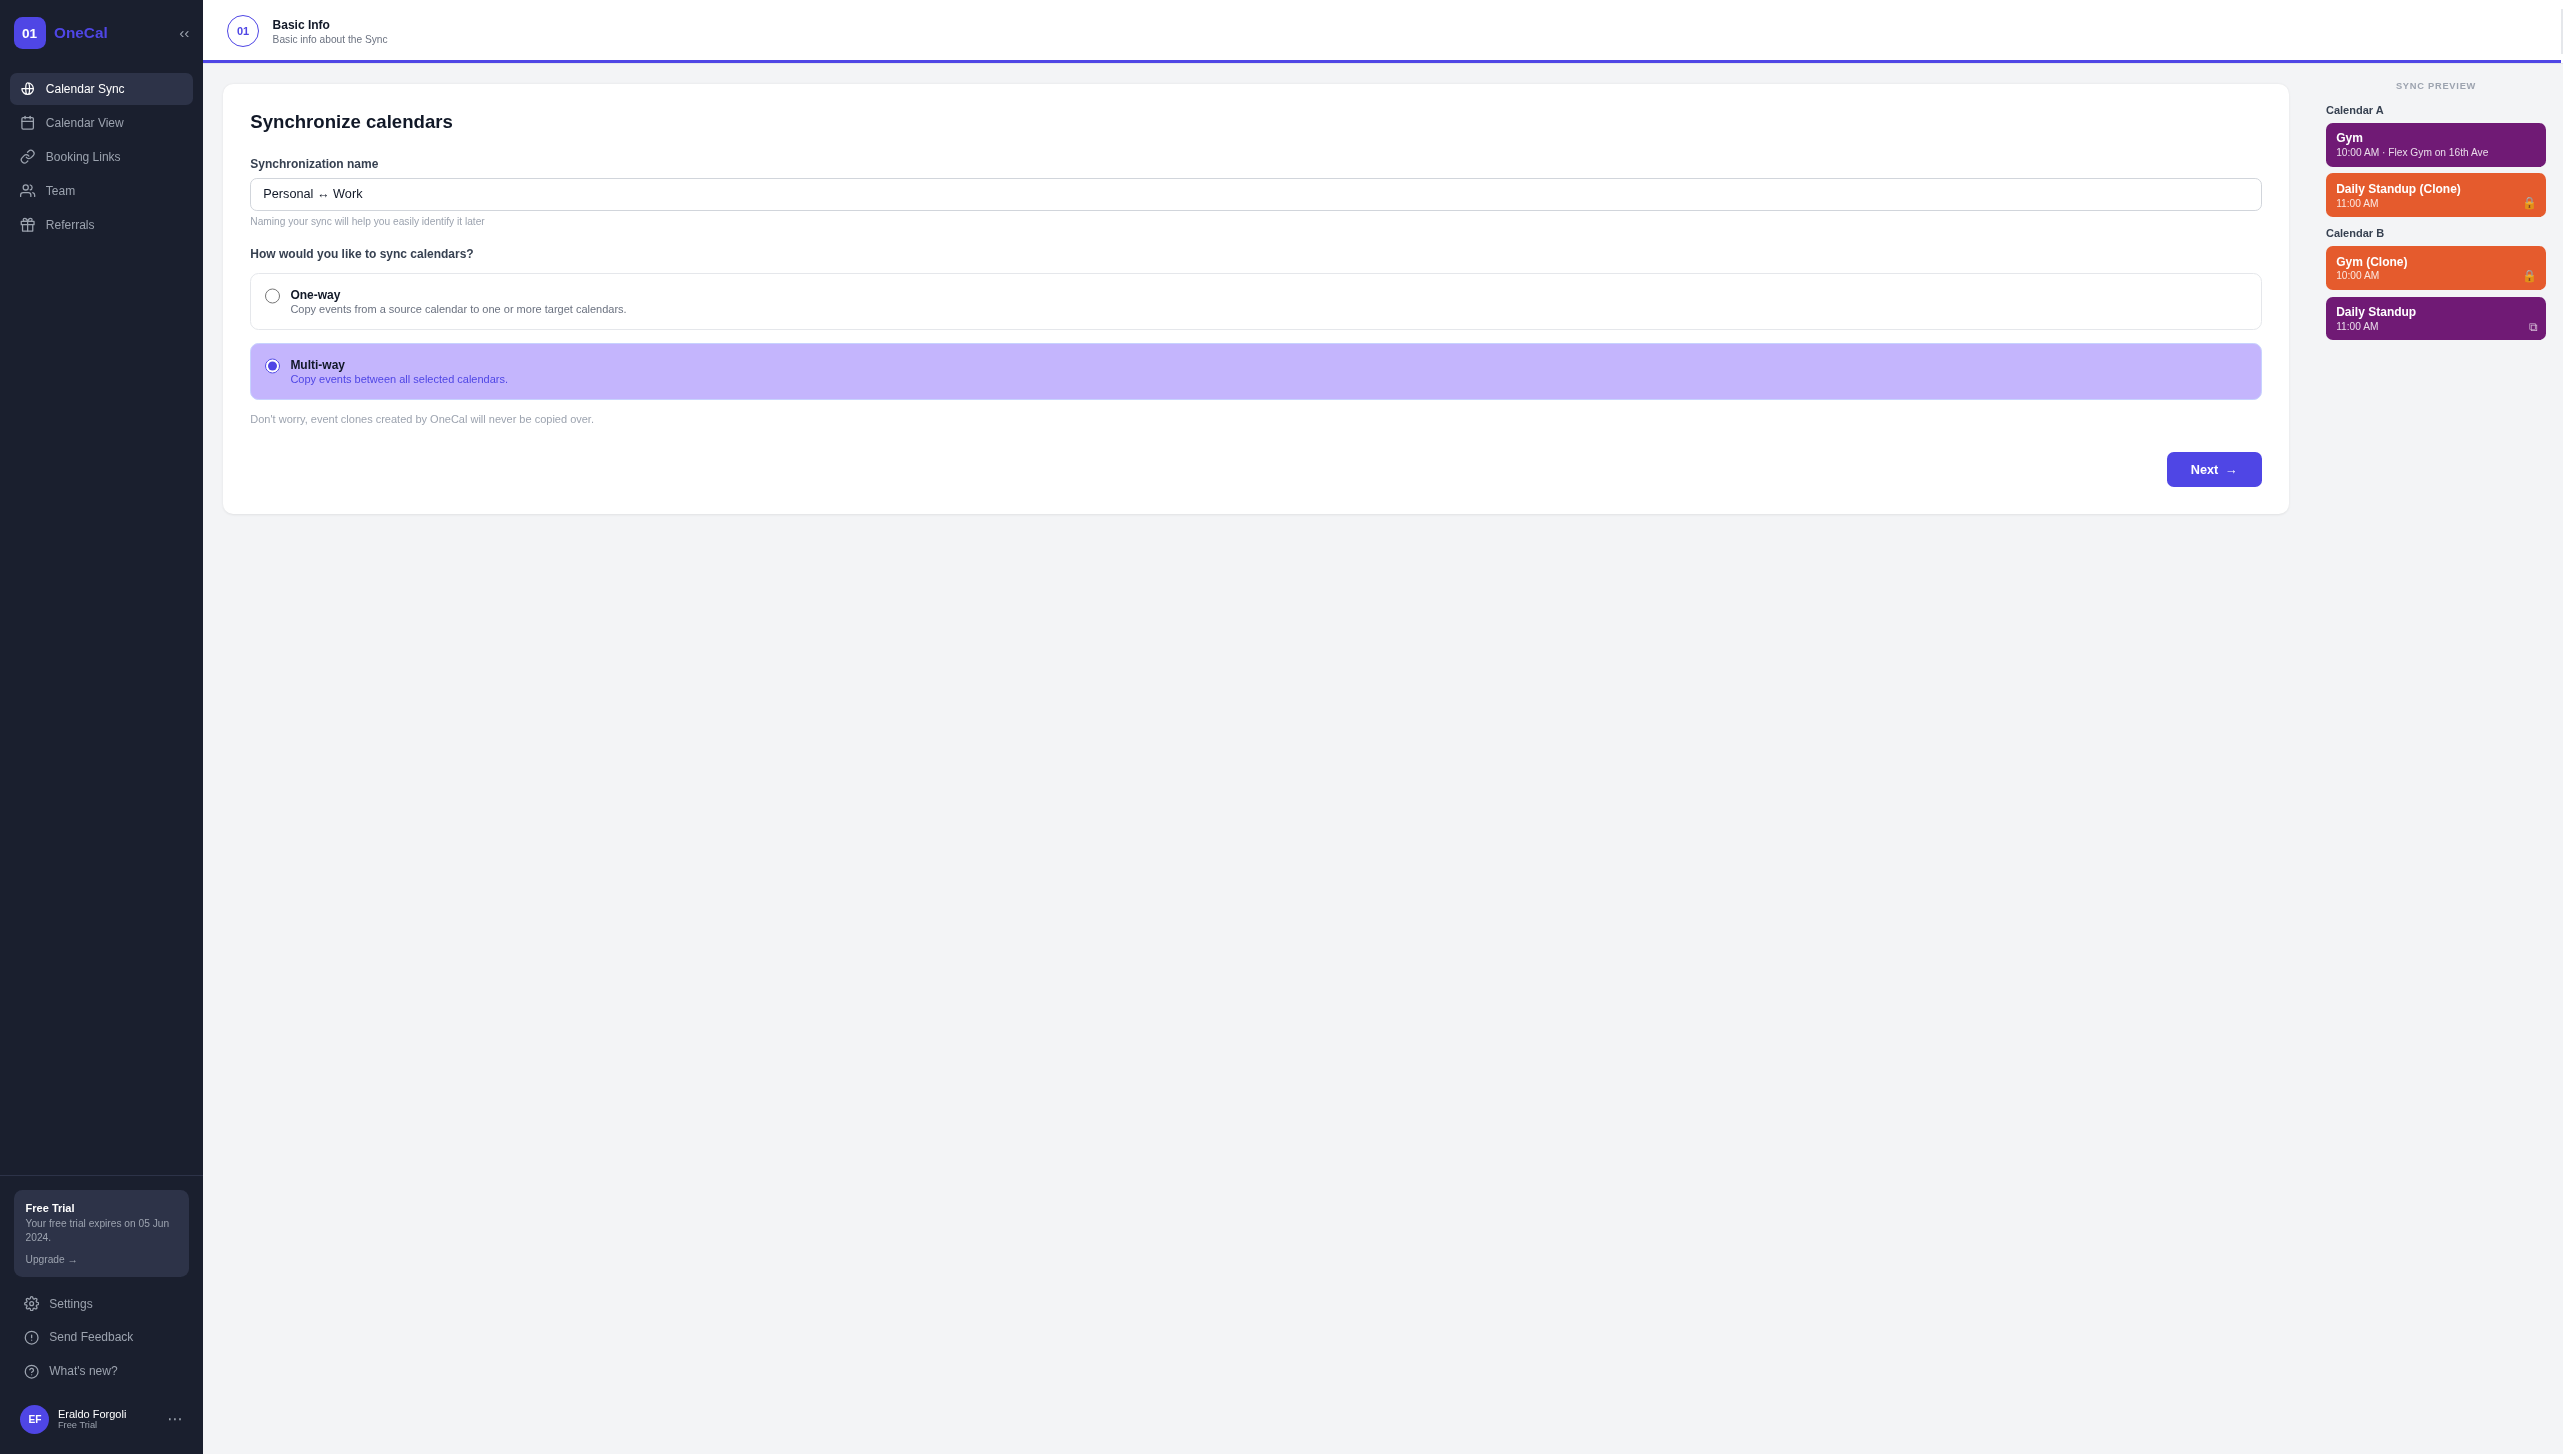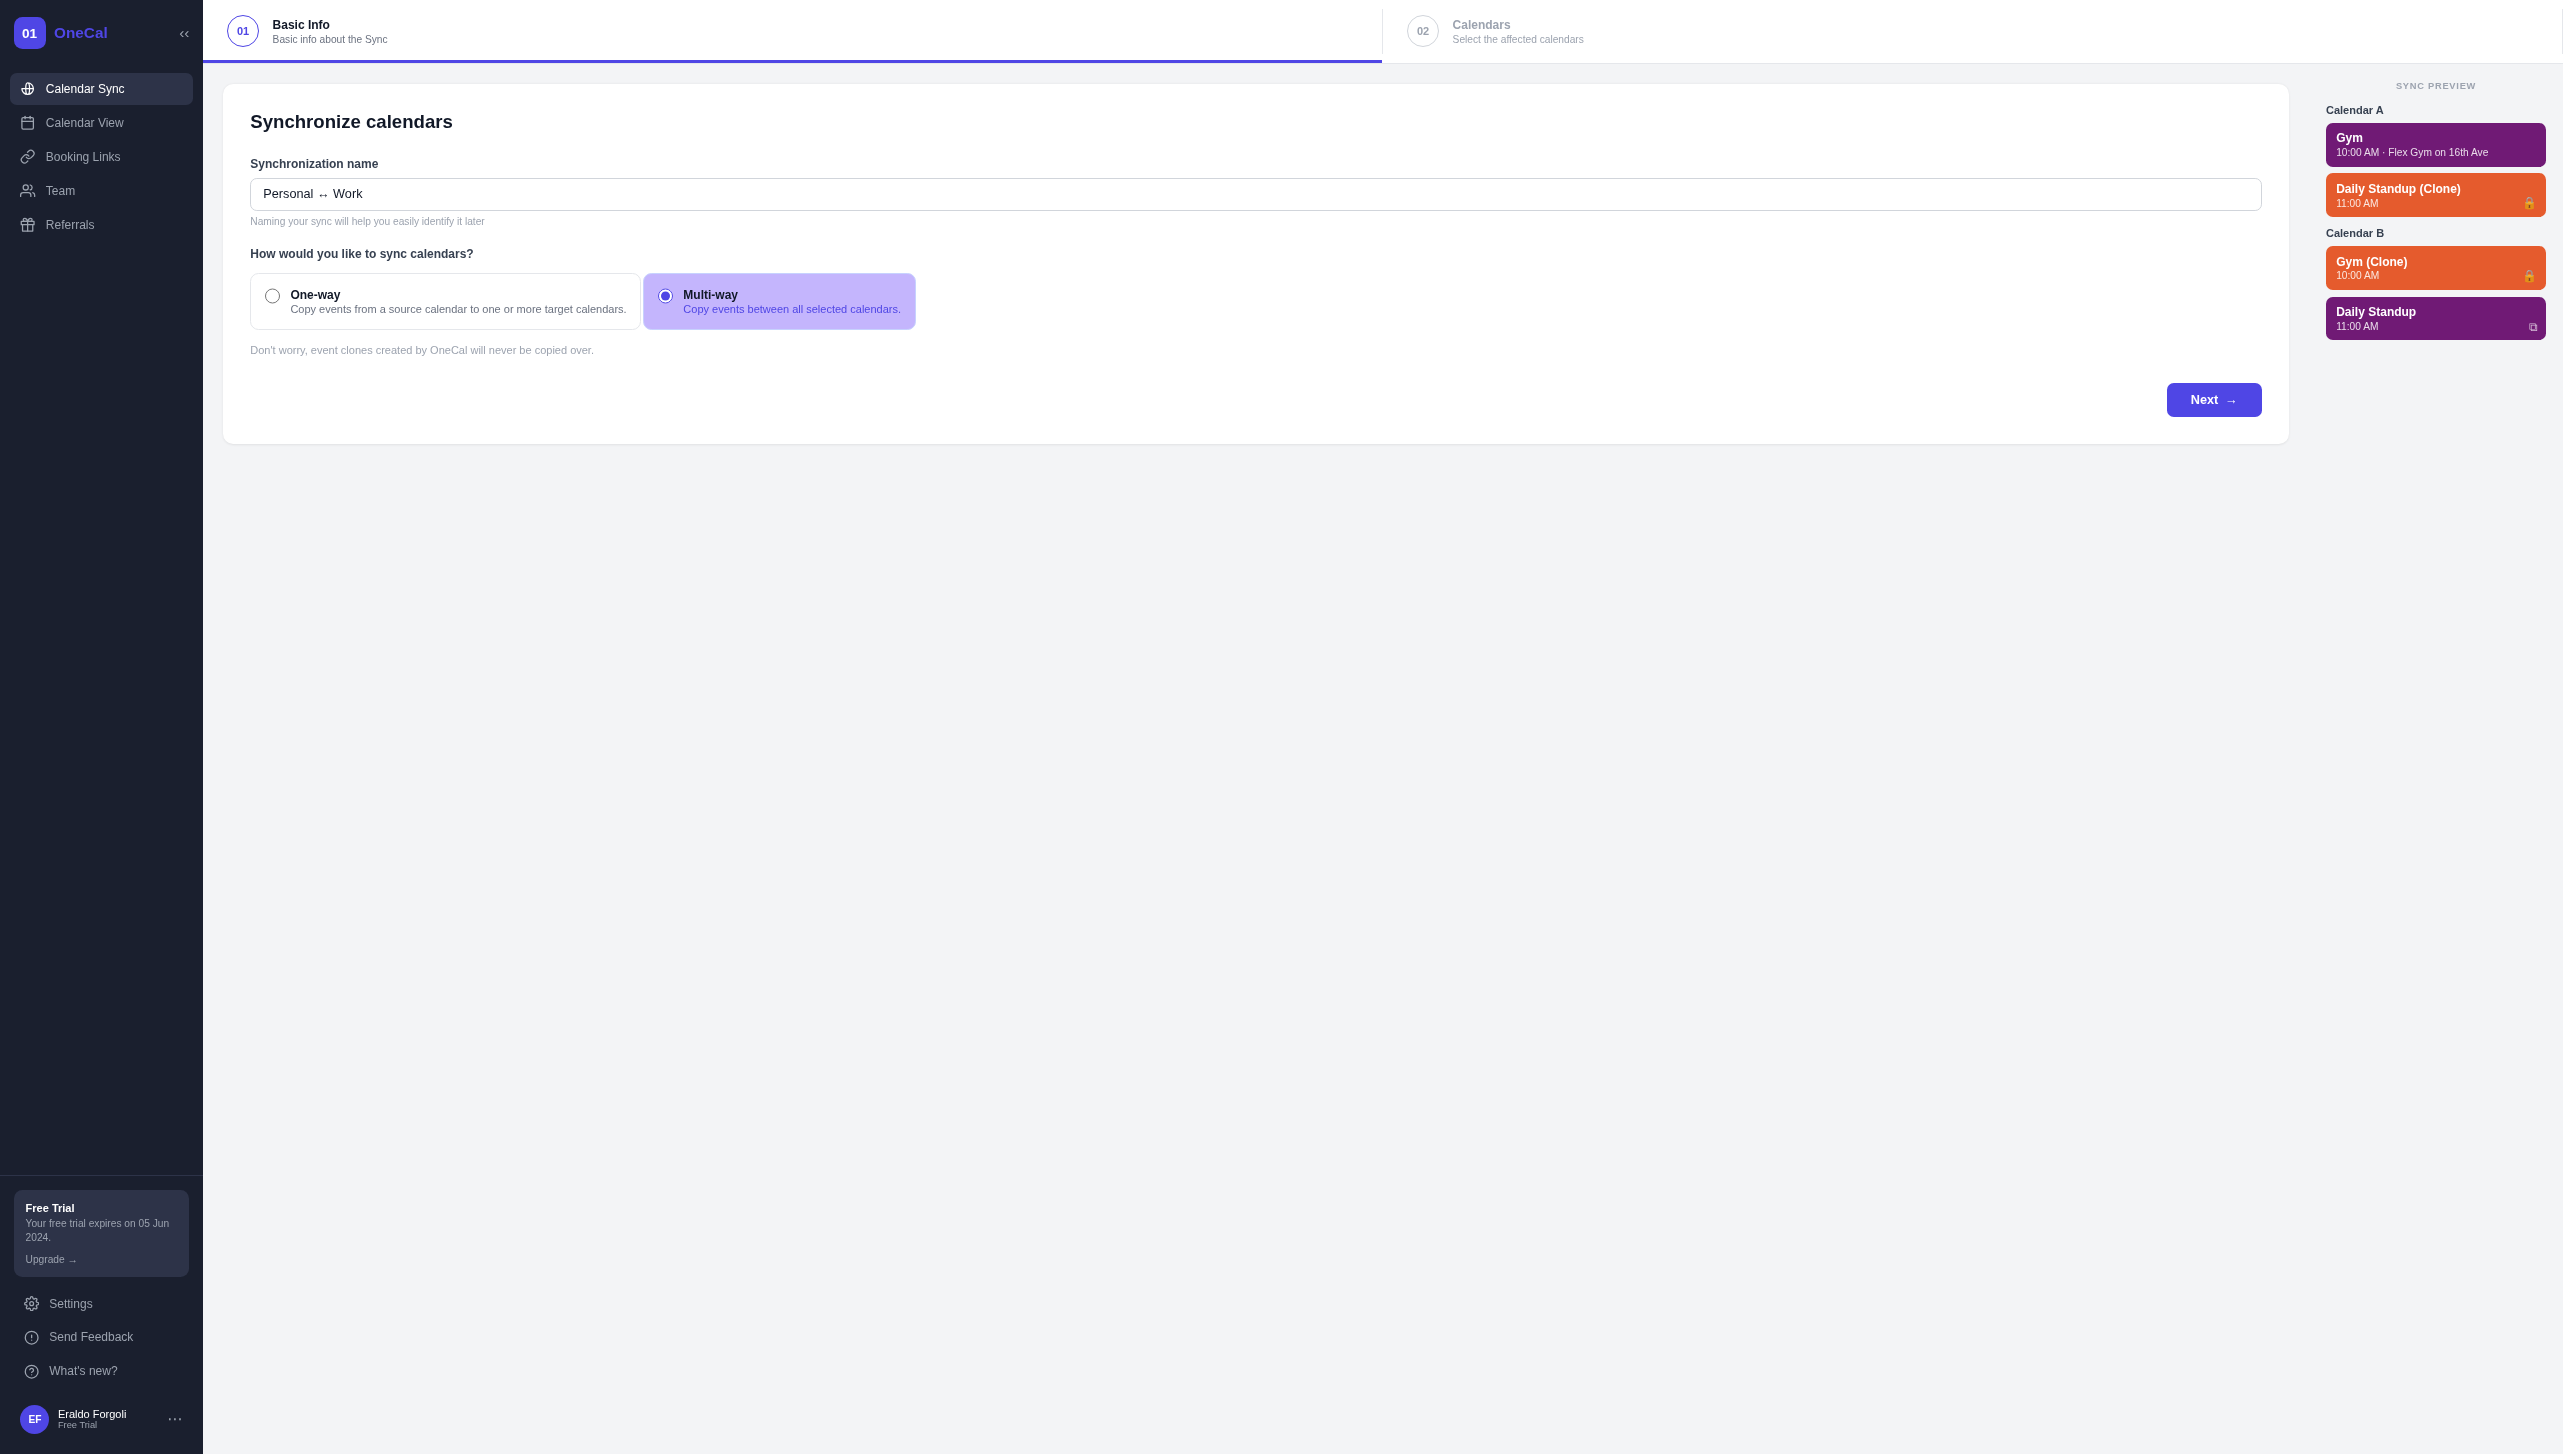--- a/index.html
+++ b/index.html
@@ -263,22 +263,22 @@
 
     .section-title {
       font-size: 12px;
       font-weight: 600;
       color: #374151;
       margin-bottom: 12px;
     }
 
     .radio-group {
       display: flex;
-      flex-direction: row;
-      gap: 2px;
+      flex-direction: column;
+      gap: 13px;
       margin-bottom: 13.6px;
     }
     .radio-option {
       display: flex;
       align-items: flex-start;
       gap: 10.2px;
       padding: 13.6px;
       border: 0.8px solid #e5e7eb;
       border-radius: 8.5px;
       cursor: pointer;
@@ -525,29 +525,20 @@
     <div class="step active">
       <div class="step-circle">
         <span>01</span>
       </div>
       <div class="step-info">
         <div class="step-label">Basic Info</div>
         <div class="step-sublabel">Basic info about the Sync</div>
       </div>
     </div>
     <div class="step-divider"></div>
-    <div class="step inactive">
-      <div class="step-circle">
-        <span>02</span>
-      </div>
-      <div class="step-info">
-        <div class="step-label">Calendars</div>
-        <div class="step-sublabel">Select the affected calendars</div>
-      </div>
-    </div>
     <div class="step-divider"></div>
   </div>
 
   <div class="content-area">
 
     <div class="form-panel">
       <div class="form-card">
         <h1 class="form-title">Synchronize calendars</h1>
 
         <div class="field-section">

